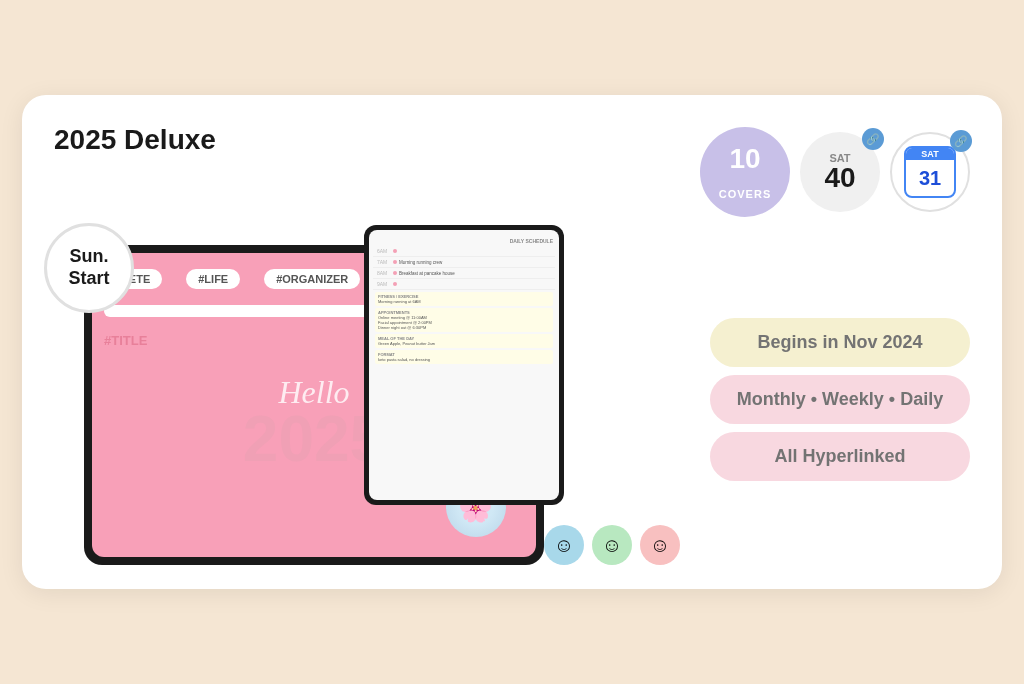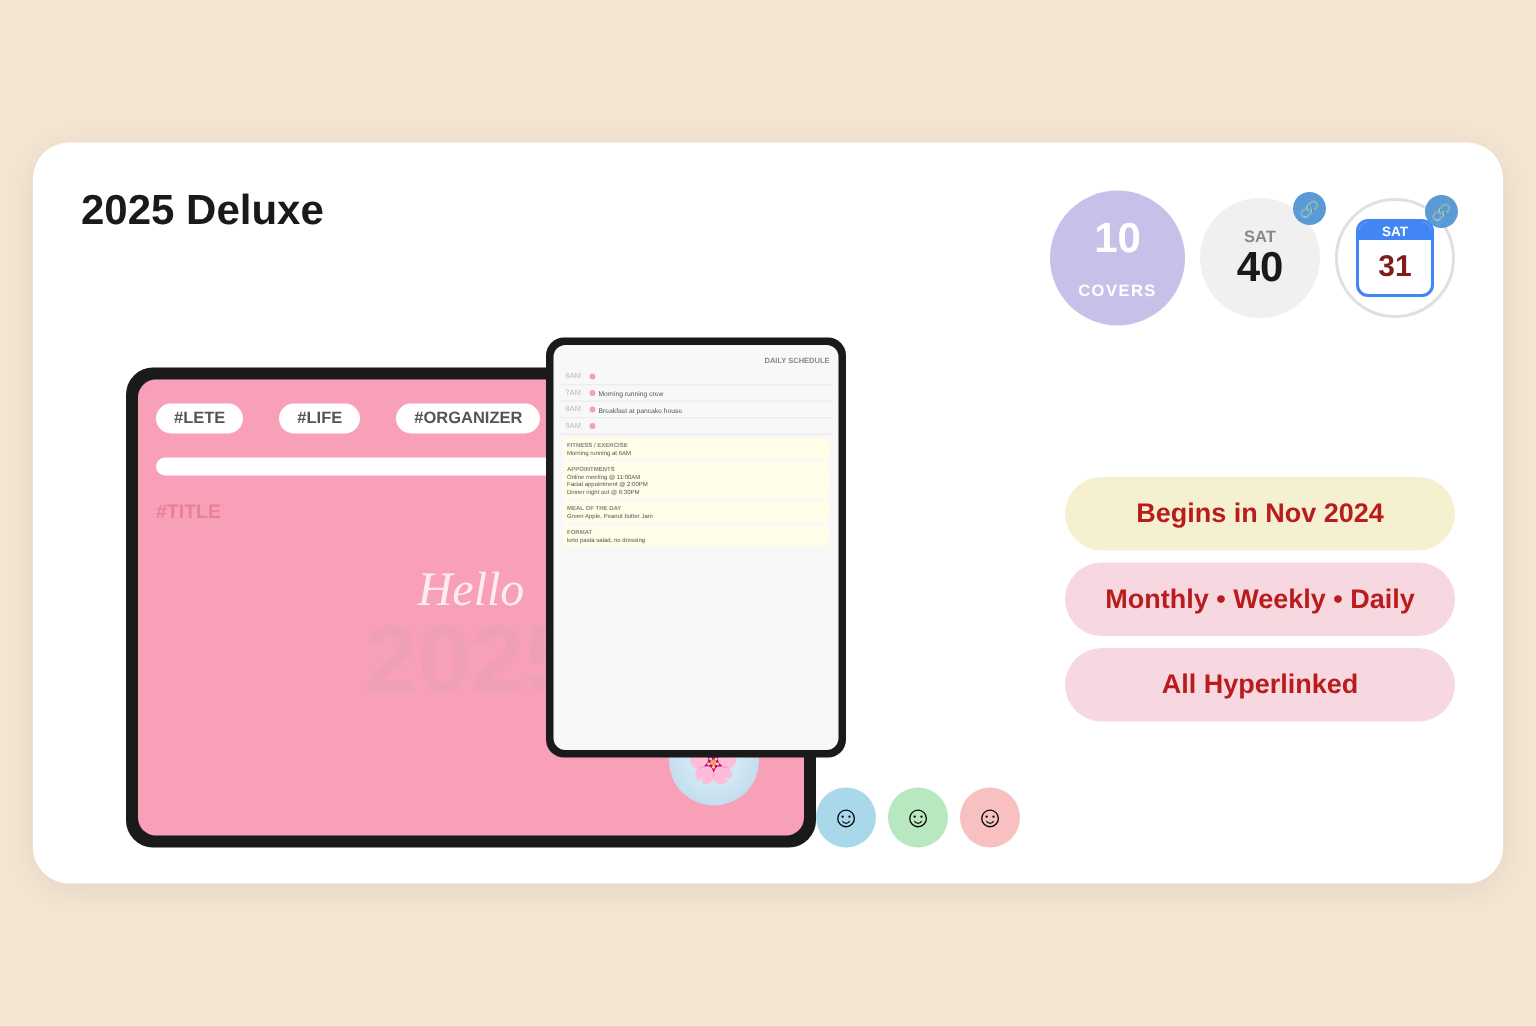--- a/index.html
+++ b/index.html
@@ -159,21 +159,21 @@
       background: #4285f4;
       color: white;
       font-size: 9px;
       text-align: center;
       font-weight: 700;
       padding: 1px 0;
     }
     .gcal-num {
       font-size: 20px;
       font-weight: 900;
-      color: #7f1d1d;
+      color: #1d4ed8;
       text-align: center;
       flex: 1;
       display: flex;
       align-items: center;
       justify-content: center;
     }
     .main-content {
       display: flex;
       gap: 20px;
       flex: 1;
@@ -350,21 +350,21 @@
       flex-direction: column;
       gap: 8px;
       justify-content: center;
       padding-left: 10px;
     }
     .feature-tag {
       border-radius: 30px;
       padding: 14px 24px;
       font-size: 18px;
       font-weight: 800;
-      color: #b91c1c;
+      color: #737373;
       text-align: center;
     }
     .feature-tag.cream { background: #f5f0d0; }
     .feature-tag.pink-light { background: #f8d8e0; }
     .bottom-circles {
       display: flex;
       gap: 8px;
       margin-top: 8px;
     }
     .circle-icon {
@@ -405,20 +405,24 @@
         <div class="gcal-inner">
           <div class="gcal-top">SAT</div>
           <div class="gcal-num">31</div>
         </div>
       </div>
     </div>
   </div>
 
   <div class="main-content">
     <div class="left-panel">
+      <div class="sun-start-badge">
+        <span>Sun.</span>
+        <span>Start</span>
+      </div>
 
       <div class="tablet-main">
         <div class="tablet-screen-main">
           <div class="tablet-toolbar">
             <div class="pill-tag">#LETE</div>
             <div class="pill-tag">#LIFE</div>
             <div class="pill-tag">#ORGANIZER</div>
             <div class="arrow-btn">→</div>
           </div>
           <div class="search-bar"></div>

